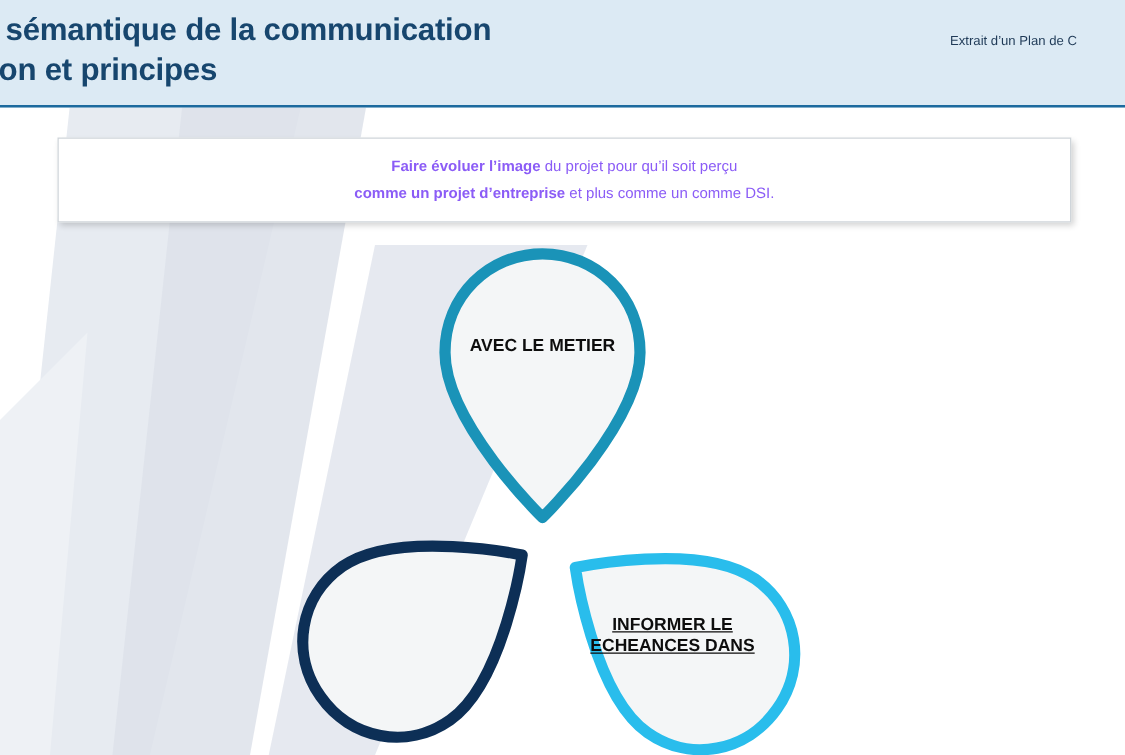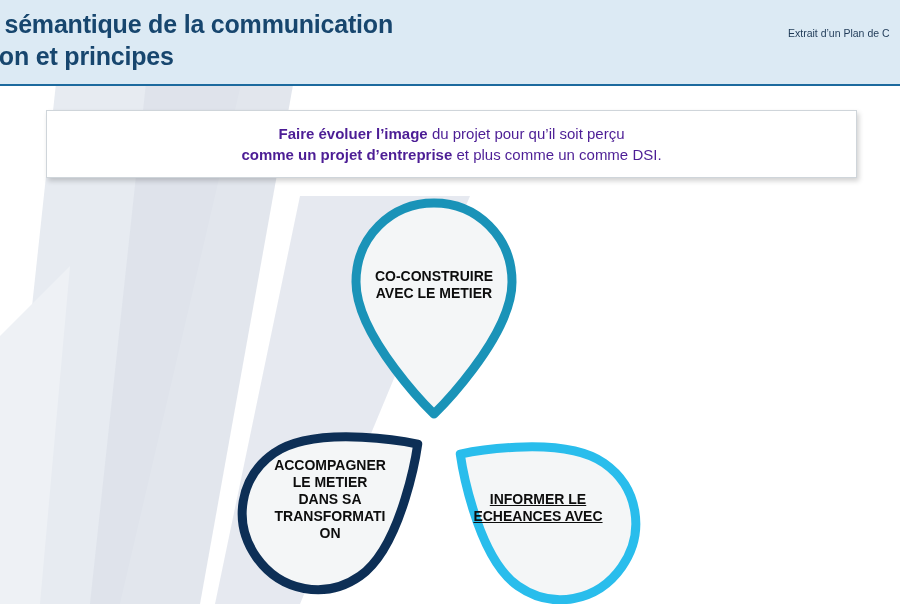--- a/index.html
+++ b/index.html
@@ -38,21 +38,21 @@
     font-size: 25px;
     color: #17466e;
     line-height: 32px;
     white-space: nowrap;
     letter-spacing: -0.2px;
   }
   #source-note {
     position: absolute;
     right: 0px;
     top: 27px;
-    width: 112px;
+    width: 140px;
     font-size: 10.5px;
     color: #1f3a57;
     font-family: "Liberation Sans", sans-serif;
     white-space: nowrap;
     overflow: hidden;
     margin-left: 24px;
   }
 
   
   #bg-shapes {
@@ -75,22 +75,22 @@
     background: #ffffff;
     border: 1px solid #cfd5da;
     box-shadow: 2px 3px 5px rgba(0,0,0,0.18);
     box-sizing: border-box;
     display: flex;
     align-items: center;
     justify-content: center;
   }
   #callout-text {
     text-align: center;
-    font-size: 15px;
-    color: #4c1d95;
+    font-size: 12px;
+    color: #8b5cf6;
     line-height: 21px;
     font-family: "Liberation Sans", sans-serif;
   }
   #callout-text b { font-weight: bold; }
 
   
   #diagram {
     position: absolute;
     left: 190px;
     top: 190px;
@@ -158,45 +158,37 @@
   </div>
 </div>
 
 <div id="diagram">
 
   <div class="pin" id="pin-top">
     <svg width="200" height="230" viewBox="0 0 200 230">
       <path d="M100 224 C100 224 22 148 22 92 C22 47 57 13 100 13 C143 13 178 47 178 92 C178 148 100 224 100 224 Z" fill="#f4f6f7" stroke="#1a93b8" stroke-width="9" stroke-linejoin="round"></path>
     </svg>
     <div class="pin-label">
-      <div>CO-CONSTRUIRE</div>
       <div>AVEC LE METIER</div>
     </div>
   </div>
 
   <div class="pin" id="pin-left">
     <svg width="210" height="215" viewBox="0 0 210 215">
       <g transform="rotate(235 105 107)">
         <path d="M105 208 C105 208 30 138 30 85 C30 43 63 11 105 11 C147 11 180 43 180 85 C180 138 105 208 105 208 Z" fill="#f4f6f7" stroke="#0d2f56" stroke-width="9" stroke-linejoin="round"></path>
       </g>
     </svg>
-    <div class="pin-label">
-      <div>ACCOMPAGNER</div>
-      <div>LE METIER</div>
-      <div>DANS SA</div>
-      <div>TRANSFORMATI</div>
-      <div>ON</div>
-    </div>
   </div>
 
   <div class="pin" id="pin-right">
     <svg width="210" height="215" viewBox="0 0 210 215">
       <g transform="rotate(125 105 107)">
         <path d="M105 208 C105 208 30 138 30 85 C30 43 63 11 105 11 C147 11 180 43 180 85 C180 138 105 208 105 208 Z" fill="#f4f6f7" stroke="#29bdec" stroke-width="9" stroke-linejoin="round"></path>
       </g>
     </svg>
     <div class="pin-label">
       <div>INFORMER LE</div>
-      <div>ECHEANCES AVEC</div>
+      <div>ECHEANCES DANS</div>
     </div>
   </div>
 
 </div>
 
 </body></html>

